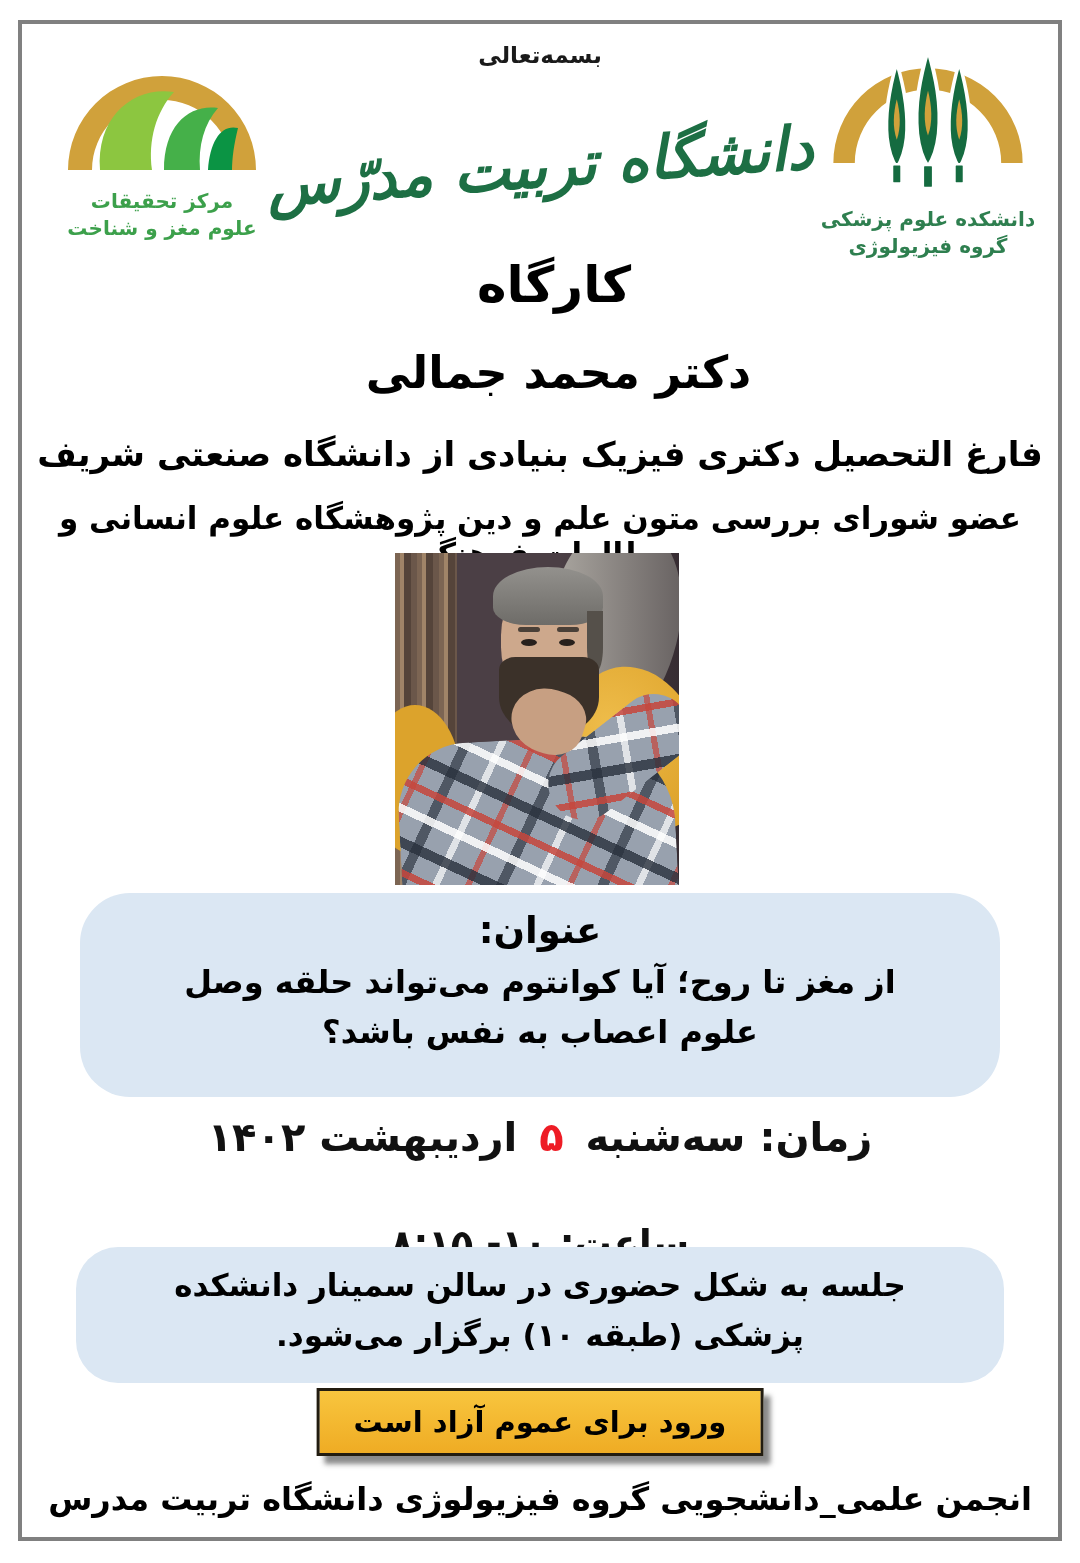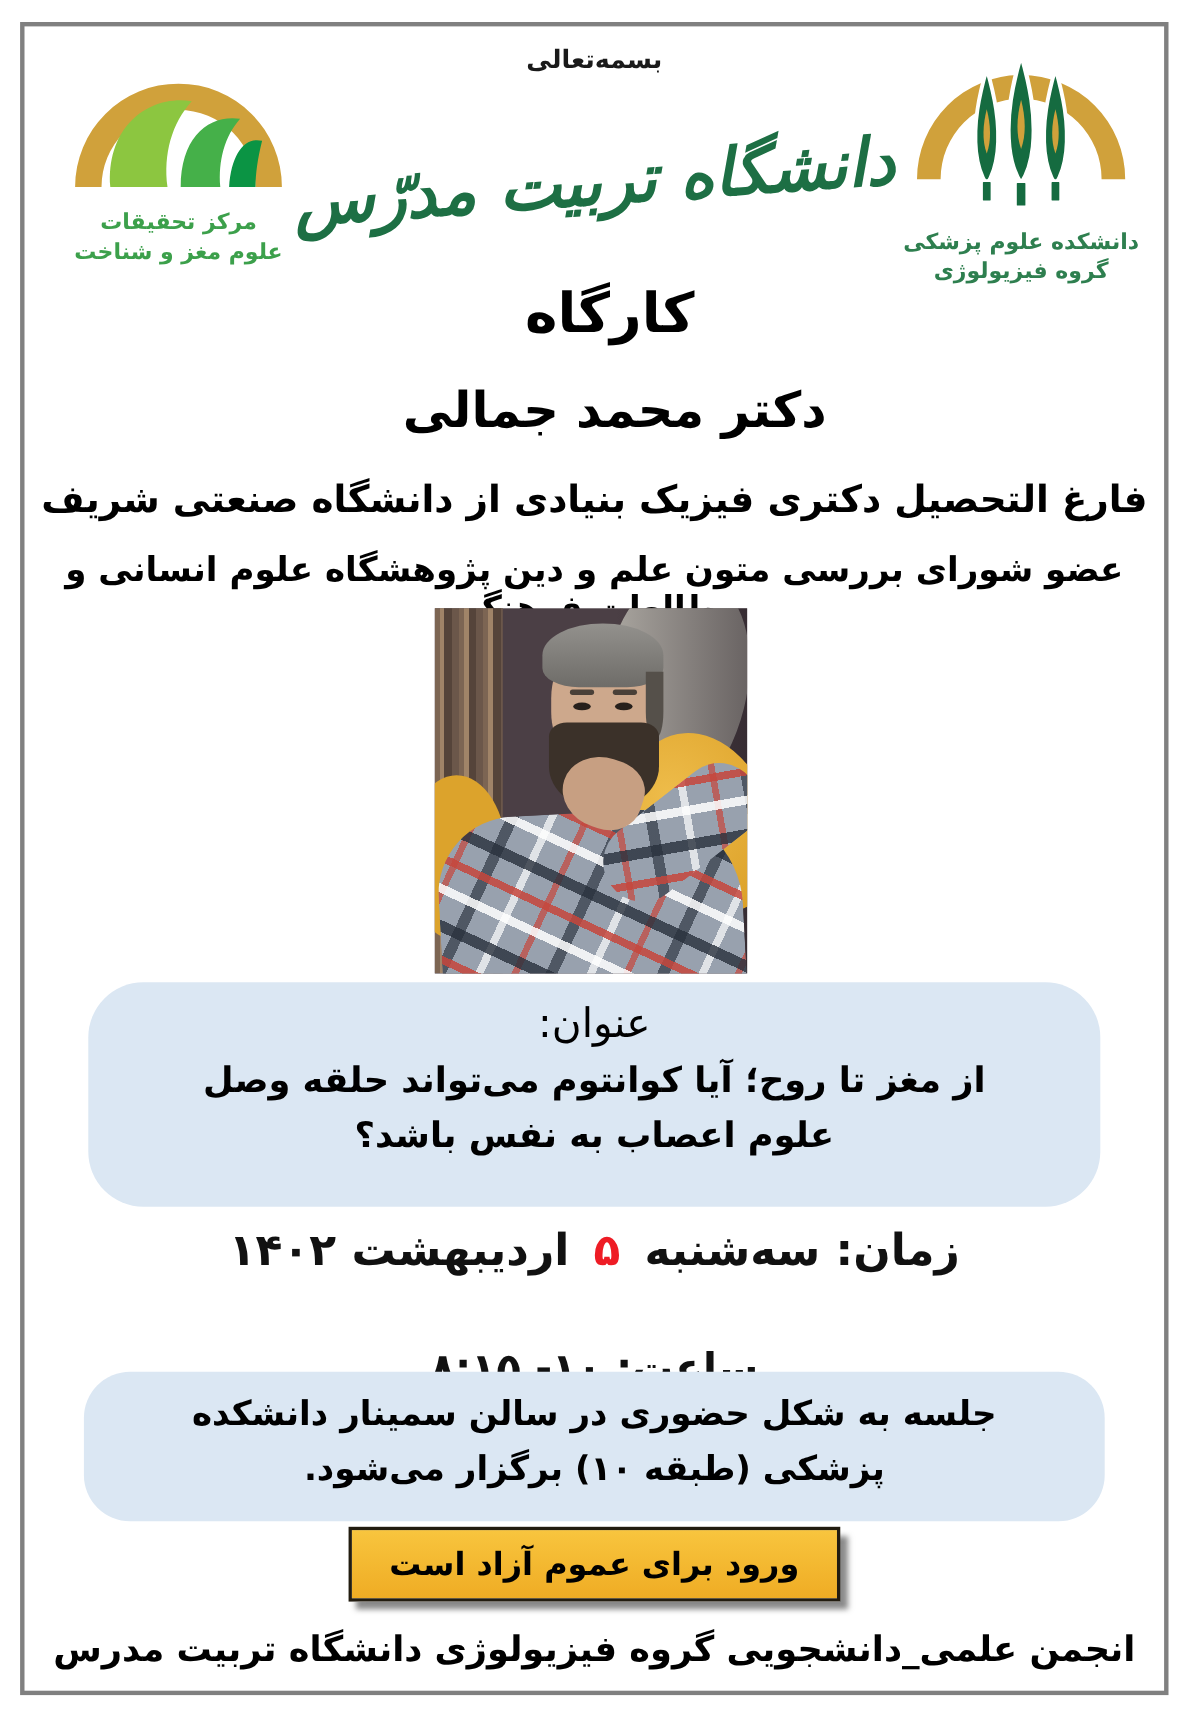--- a/index.html
+++ b/index.html
@@ -109,21 +109,21 @@
     position:absolute;left:116px;top:136px;width:74px;height:64px;
     background:#c79f82;border-radius:52% 42% 44% 52%;
     transform:rotate(18deg);
   }
 
   
   .bluebox{
     position:absolute;background:#dbe7f3;direction:rtl;text-align:center;color:#000;
   }
   .titlebox{left:80px;top:893px;width:920px;height:204px;border-radius:50px;}
-  .titlebox .label{margin-top:16px;font-size:37px;font-weight:normal;}
+  .titlebox .label{margin-top:16px;font-size:37px;font-weight:bold;}
   .titlebox .question{margin:6px 60px 12px;font-size:32px;font-weight:bold;line-height:1.55;}
   .locationbox{left:76px;top:1247px;width:928px;height:136px;border-radius:42px;}
   .locationbox .loctext{margin:14px 70px 0;font-size:31px;font-weight:bold;line-height:1.6;}
 
   .dateline{top:1114px;font-size:40px;font-weight:bold;}
   .dateline .day{color:#ee1c25;margin:0 8px;}
   .timeline{top:1186px;font-size:37px;font-weight:bold;margin-top:36px;}
 
   .badge{
     position:absolute;left:50%;top:1388px;transform:translateX(-50%);

